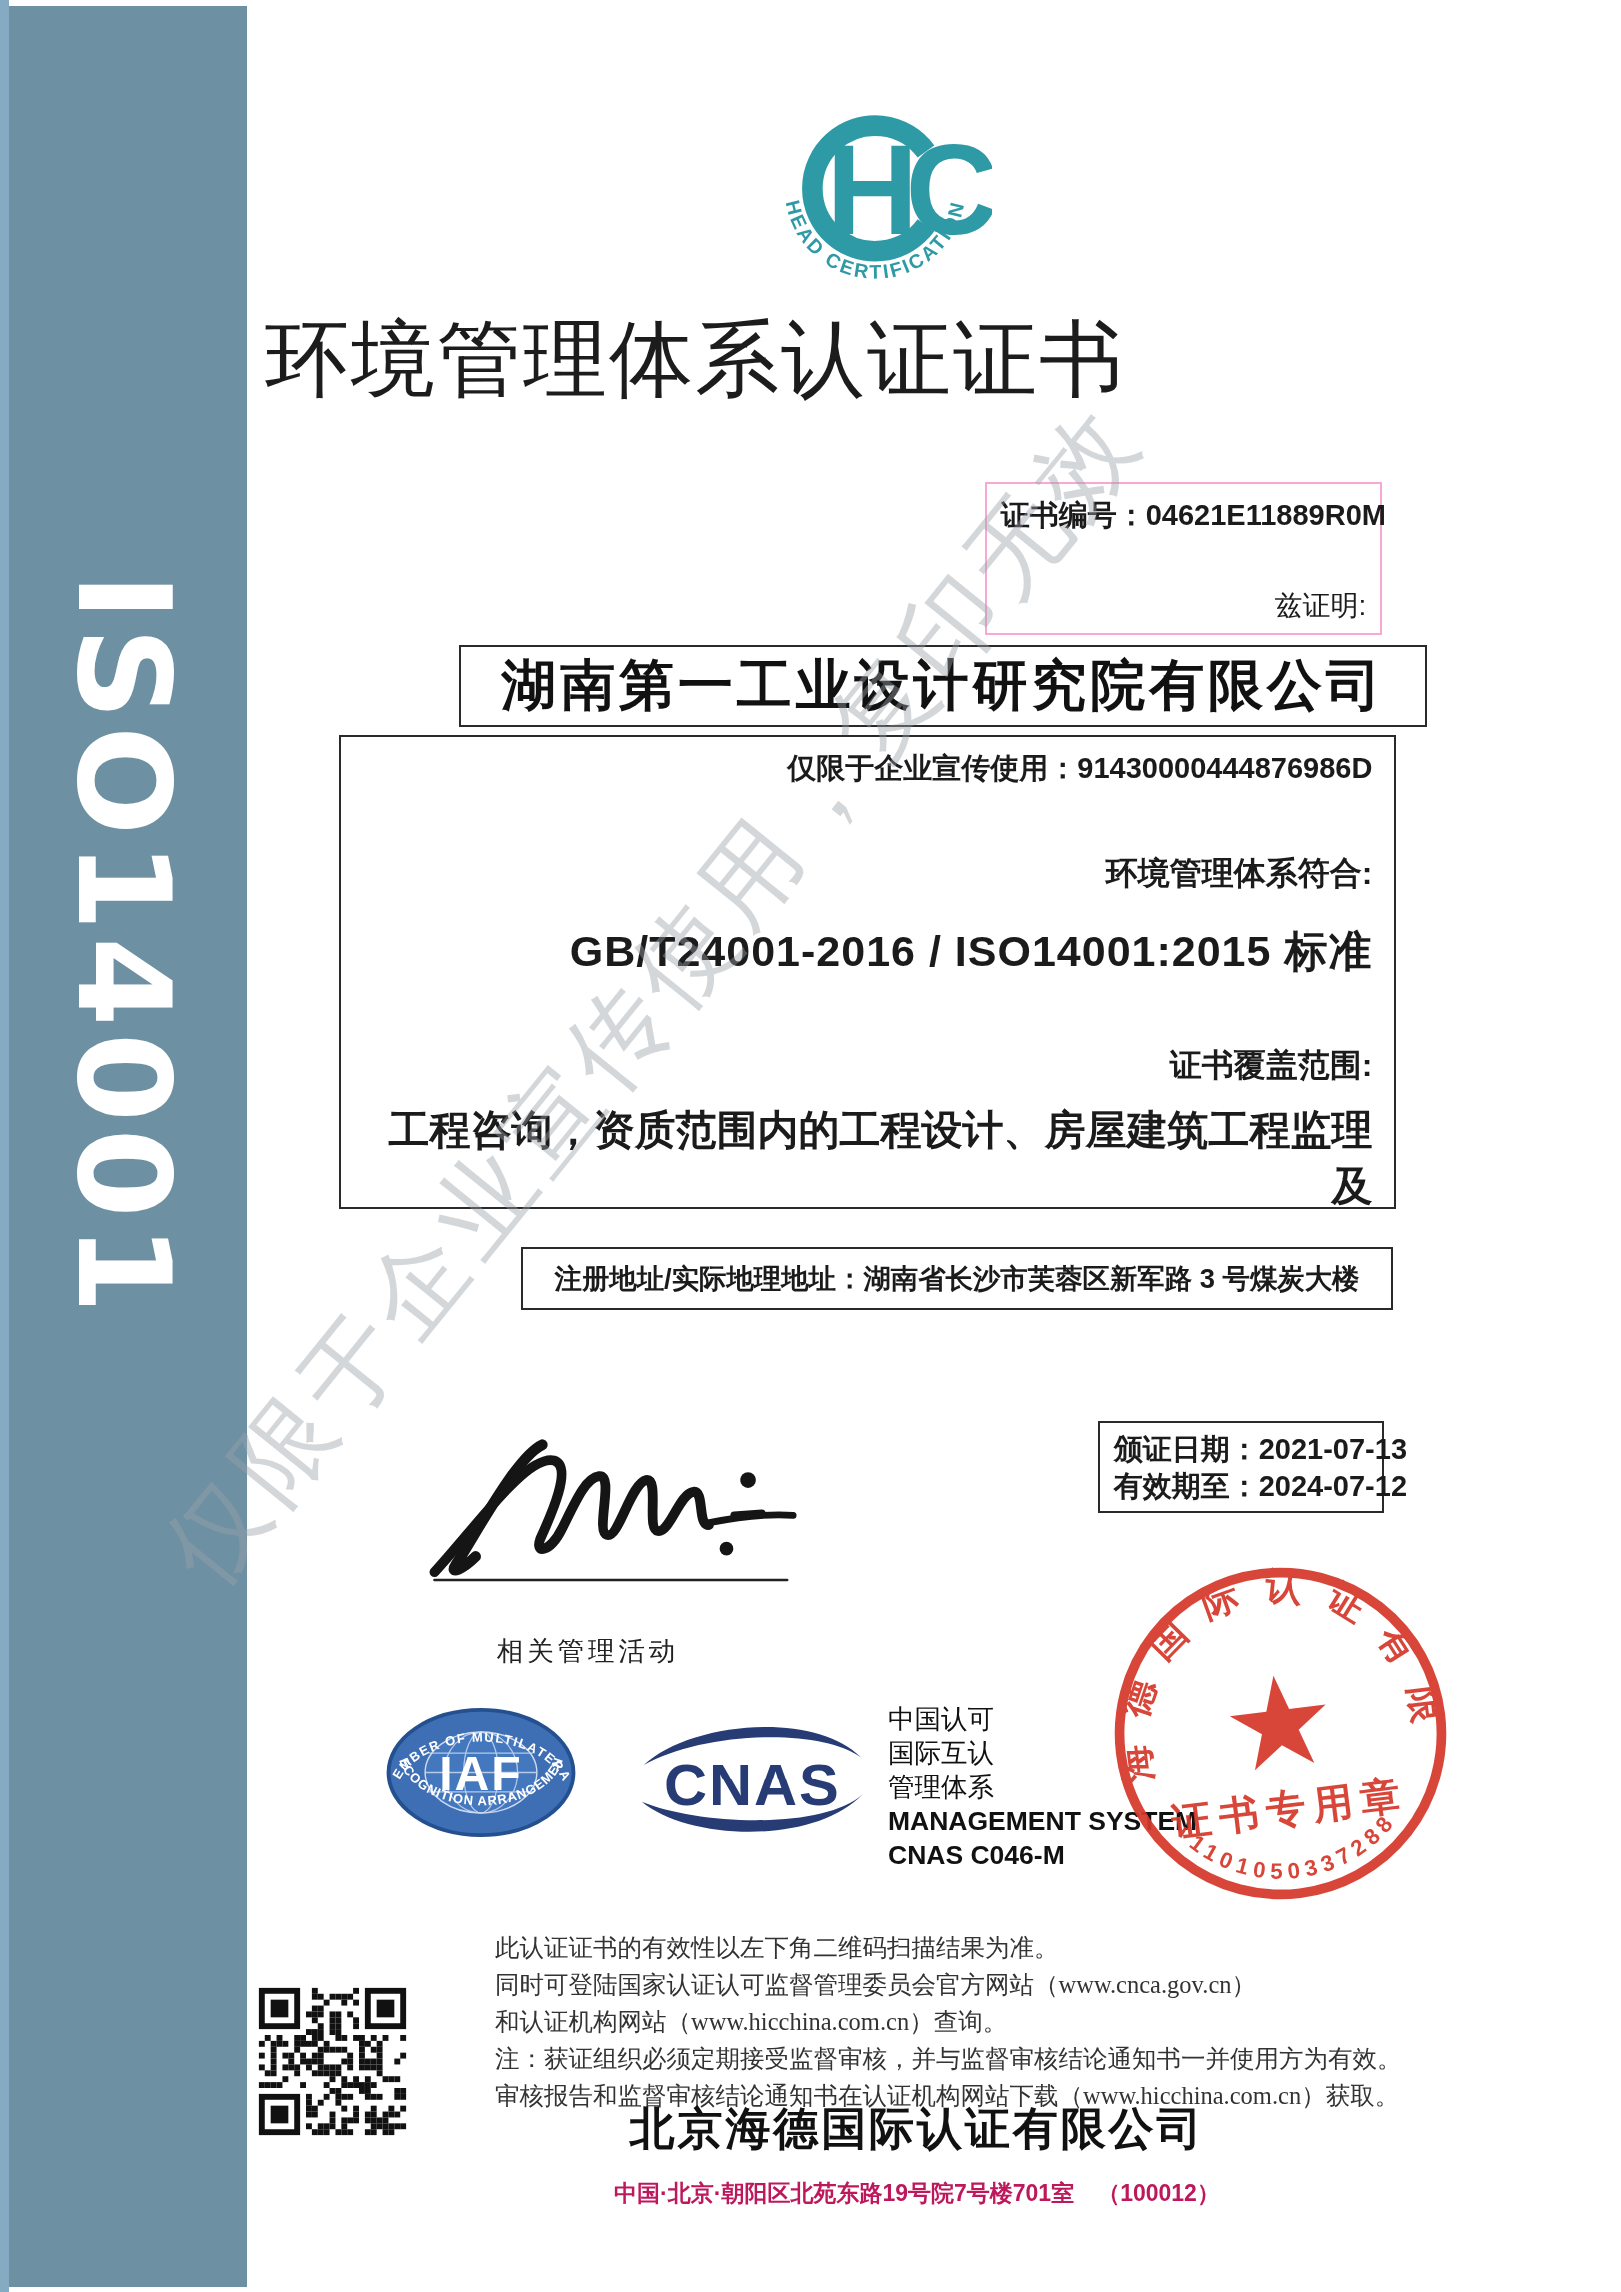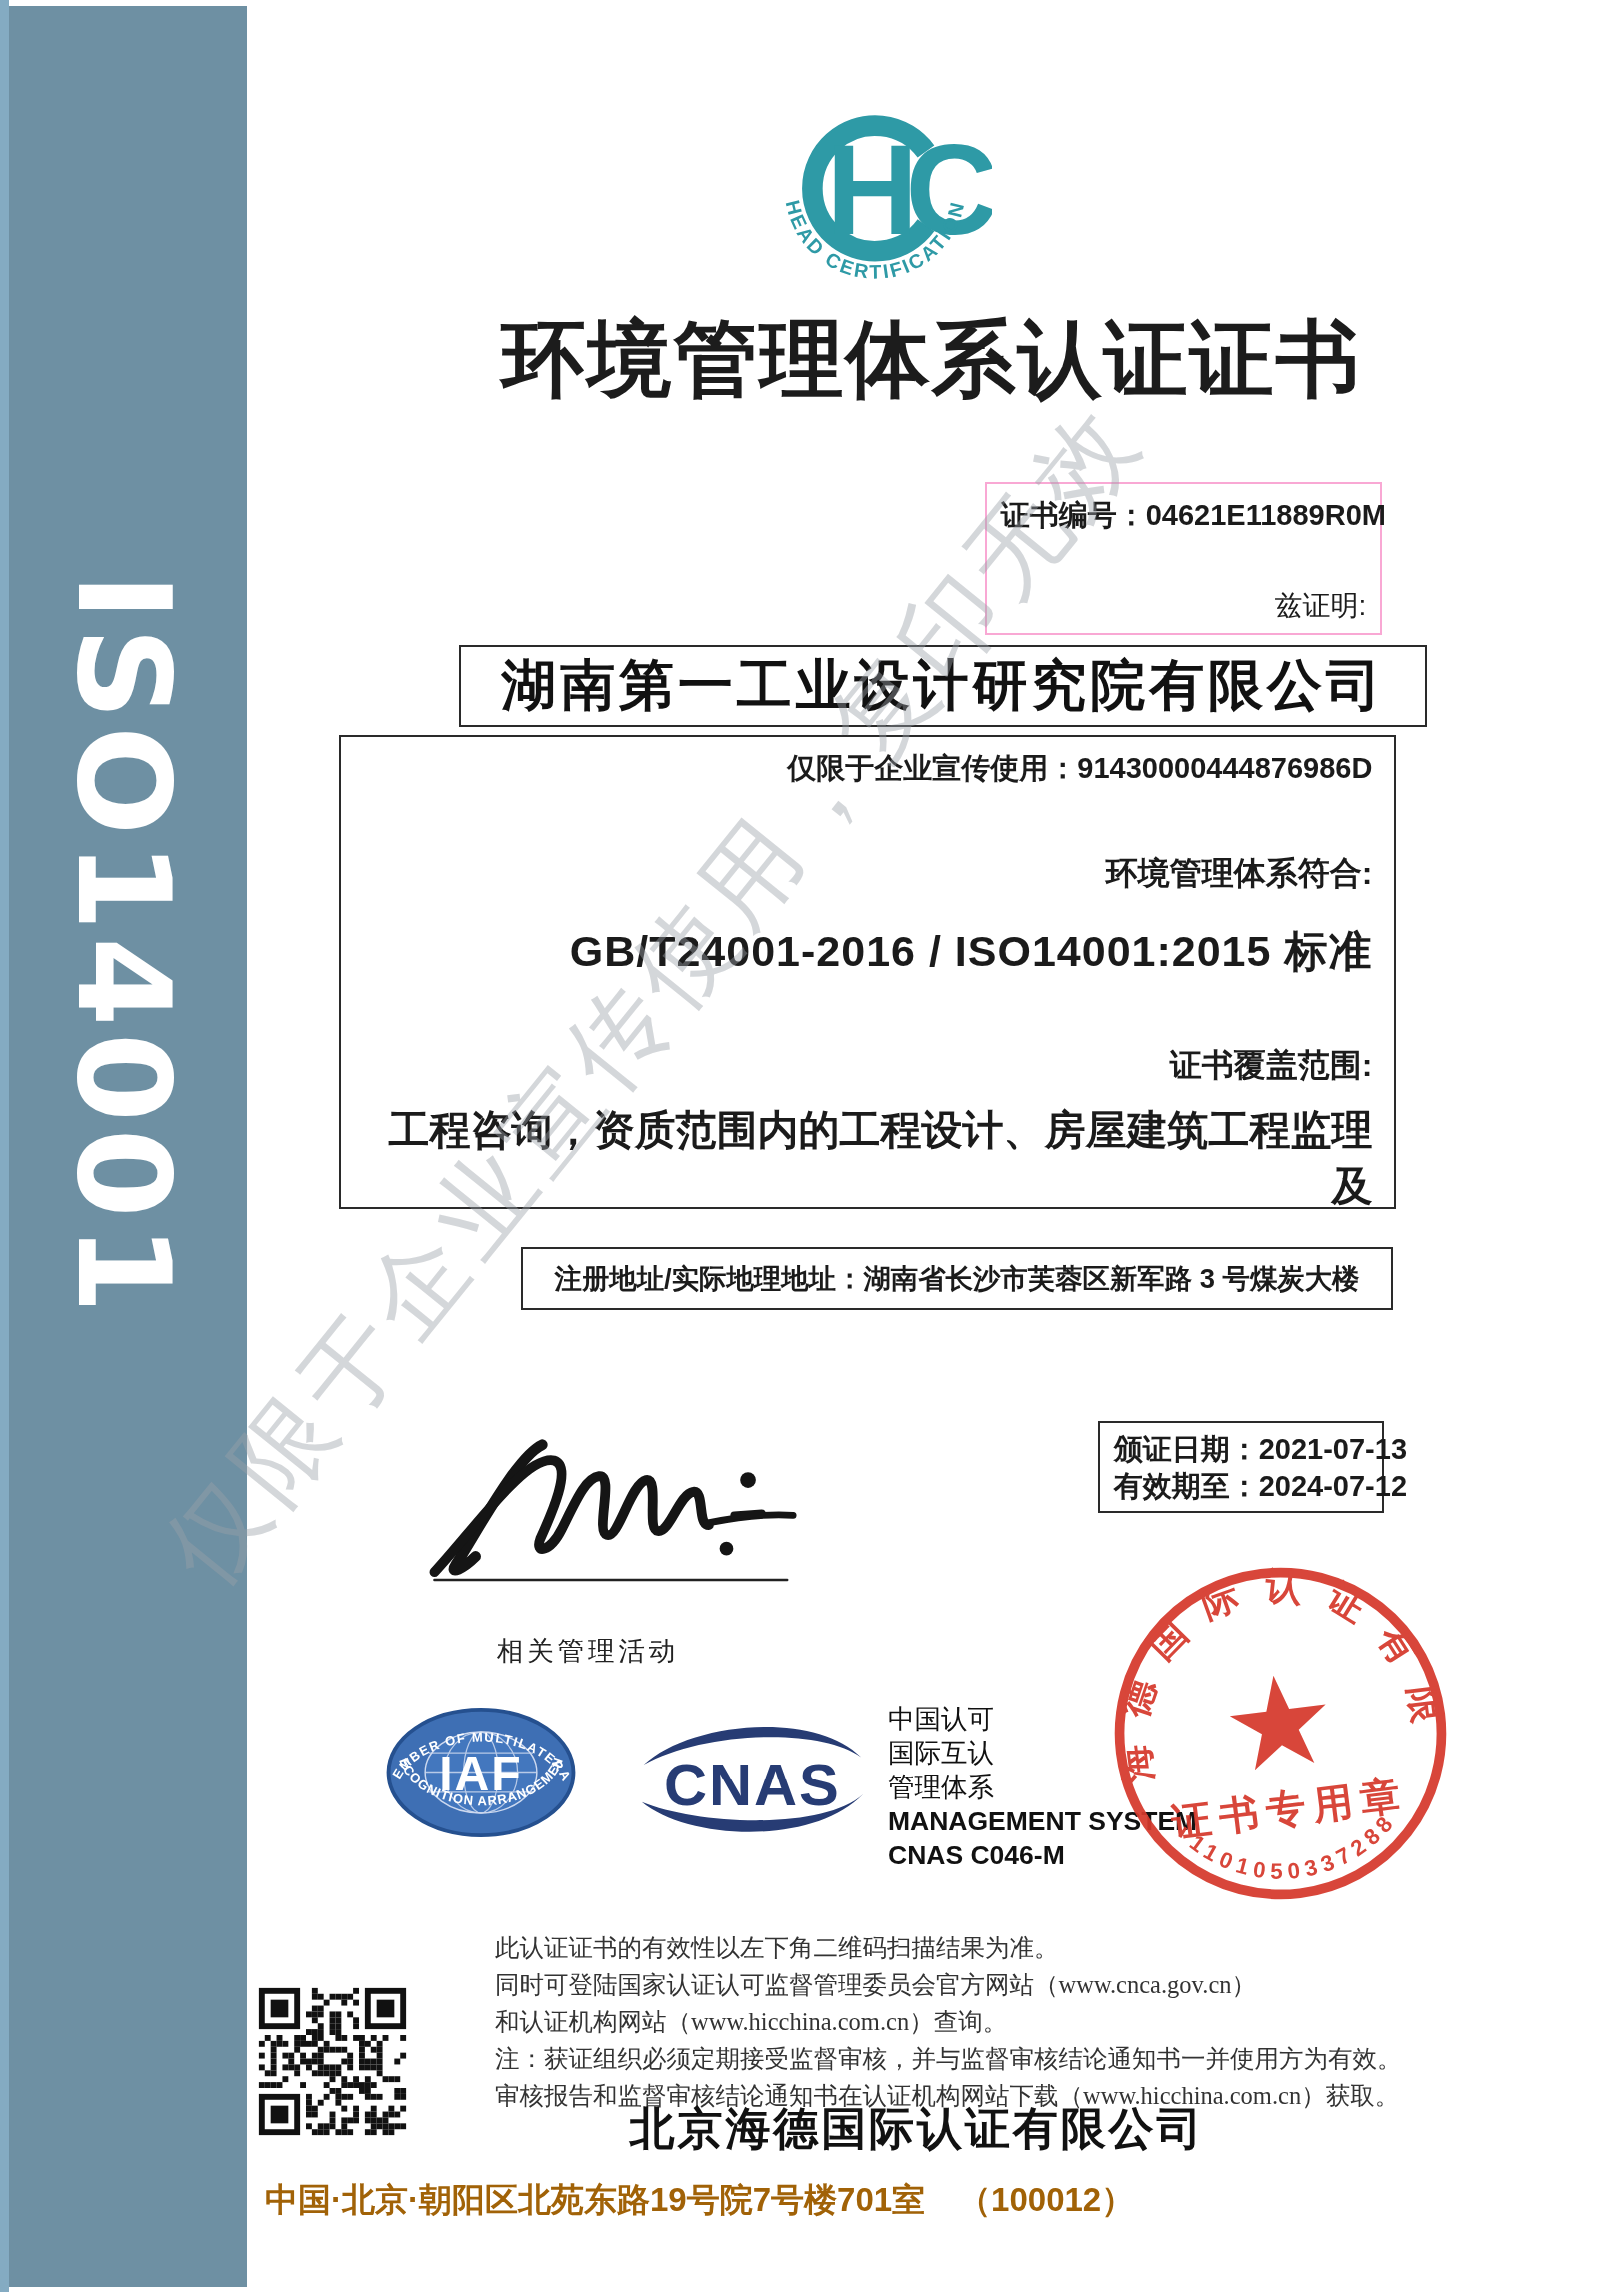--- a/index.html
+++ b/index.html
@@ -7,22 +7,22 @@
         font-family:"Liberation Sans","DejaVu Sans",sans-serif;color:#1b1b1b;outline:1px solid #ddd;}
   
   .band-edge{position:absolute;left:0;top:0;width:8.8px;height:2293px;background:#84ABC2;}
   .band{position:absolute;left:8.8px;top:5.9px;width:238px;height:2281px;background:#6E90A3;}
   .band-text{position:absolute;left:49px;top:573px;writing-mode:vertical-rl;text-orientation:mixed;
              font-family:"DejaVu Sans","Liberation Sans",sans-serif;font-size:129px;font-weight:800;
              letter-spacing:5.9px;color:#fff;white-space:nowrap;}
   
   .logo{position:absolute;left:774px;top:106px;width:218px;height:208px;}
   
-  .title{position:absolute;left:265px;top:312px;width:1333px;text-align:center;font-size:84px;
-         font-weight:700;letter-spacing:2px;color:#1c1c1c;line-height:1.12;white-space:nowrap;}
+  .title{position:absolute;left:265px;top:312px;width:1333px;text-align:left;font-size:84px;
+         font-weight:400;letter-spacing:2px;color:#1c1c1c;line-height:1.12;white-space:nowrap;}
   
   .certbox{position:absolute;left:985px;top:482px;width:397px;height:153px;border:2px solid #f9a8d4;
            box-sizing:border-box;padding:11.8px 13.7px;}
   .certno{font-size:29px;font-weight:700;white-space:nowrap;}
   .certify{position:absolute;right:13.7px;bottom:7.8px;font-size:28px;font-weight:400;}
   
   .companybox{position:absolute;left:459px;top:645px;width:968px;height:82px;border:2px solid #2a2a2a;
               box-sizing:border-box;display:flex;align-items:center;justify-content:center;}
   .companyname{font-size:55px;font-weight:900;letter-spacing:3.9px;color:#111;white-space:nowrap;}
   
@@ -50,22 +50,22 @@
   .accr .en{font-weight:800;}
   
   .seal{position:absolute;left:1106px;top:1556px;width:349px;height:355px;opacity:.93;}
   
   .qr{position:absolute;left:253px;top:1982px;width:159px;height:159px;}
   
   .notes{position:absolute;left:495px;top:1929px;width:931px;font-family:"Liberation Serif","DejaVu Serif",serif;
          font-size:24.5px;color:#333;line-height:37px;}
   .issuer{position:absolute;left:265px;top:2099px;width:1304px;text-align:center;font-size:45px;
           font-weight:900;letter-spacing:2.9px;color:#111;}
-  .issuer-addr{position:absolute;left:265px;top:2178px;width:1304px;text-align:left;font-size:33px;
-               font-weight:600;color:#a16207;}
+  .issuer-addr{position:absolute;left:265px;top:2178px;width:1304px;text-align:center;font-size:23px;
+               font-weight:600;color:#be185d;}
   
   .watermark{position:absolute;left:137px;top:1529px;transform:rotate(-51deg);transform-origin:0 0;
              font-size:98px;letter-spacing:7.8px;color:#9ba1a8;opacity:.42;white-space:nowrap;font-weight:500;}
 </style>
 </head>
 <body>
 
 <div class="page">
 
   <div class="band-edge"></div>

